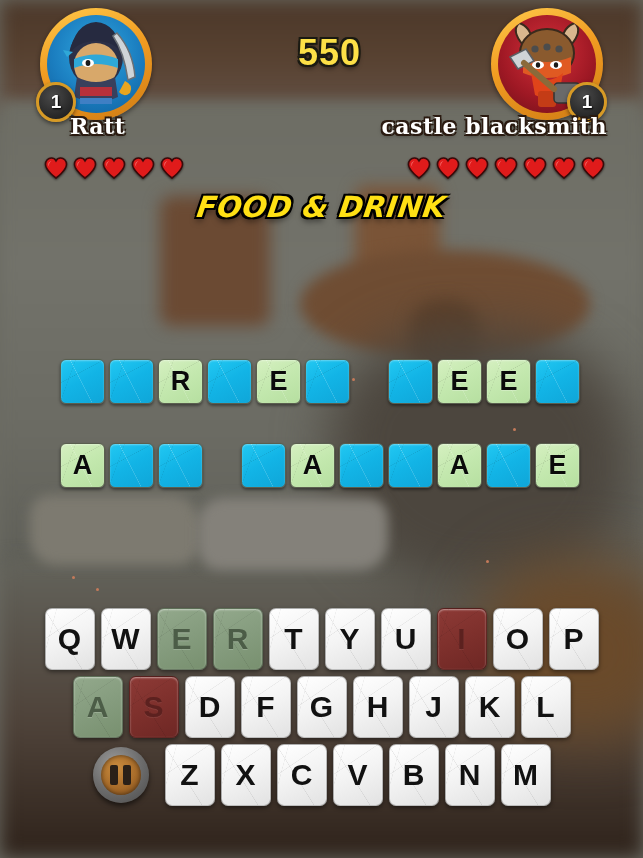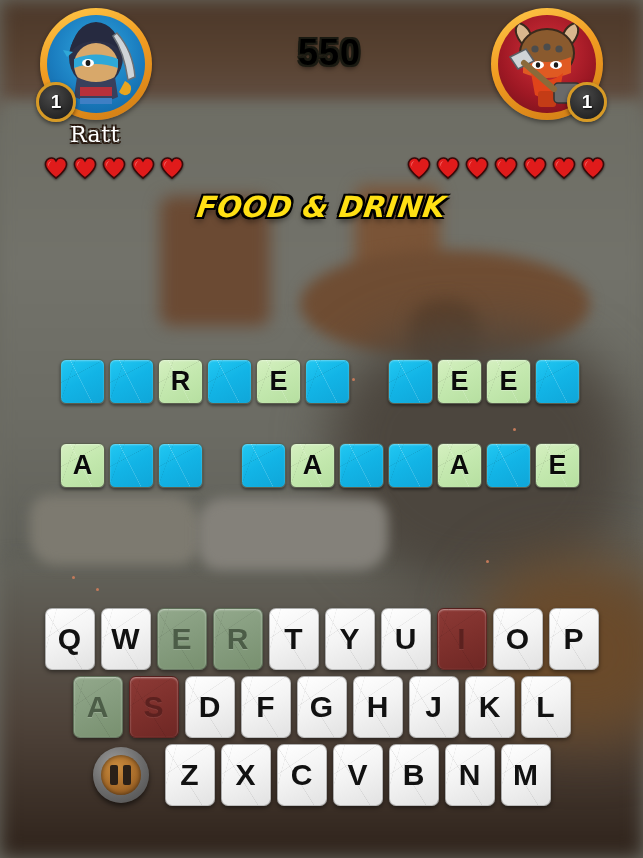--- a/index.html
+++ b/index.html
@@ -55,29 +55,29 @@
     display:flex; align-items:center; justify-content:center;
     color:#fff; font-size:19px; font-weight:bold;
     text-shadow:1px 1px 2px #000;
     box-shadow:0 2px 4px rgba(0,0,0,.5);
   }
   .lvl-badge.bl { left:-4px; }
   .lvl-badge.br { right:-4px; }
 
   .score {
     position:absolute; left:16px; right:0; top:32px; text-align:center;
-    font-size:36px; font-weight:bold; color:#000000;
+    font-size:36px; font-weight:bold; color:#fde047;
     letter-spacing:1px;
     text-shadow:-2px -2px 0 #1a1a12, 2px -2px 0 #1a1a12, -2px 2px 0 #1a1a12,
                  2px 2px 0 #1a1a12, 0 3px 5px rgba(0,0,0,.6);
   }
 
   .pname {
-    position:absolute; top:122px; font-size:22px; color:#ffffff;
-    font-family:"DejaVu Serif", serif; font-weight:normal; letter-spacing:0.5px;
+    position:absolute; top:113px; font-size:22px; color:#ffffff;
+    font-family:"DejaVu Serif", serif; font-weight:bold; letter-spacing:0.5px;
     text-shadow:-1.6px -1.6px 0 #2a1a10, 1.6px -1.6px 0 #2a1a10,
                 -1.6px 1.6px 0 #2a1a10, 1.6px 1.6px 0 #2a1a10, 0 2px 4px rgba(0,0,0,.6);
     white-space:nowrap;
   }
   .pname.left  { left:70px; }
   .pname.right { right:36px; }
 
   .hearts { position:absolute; top:157px; display:flex; gap:5px; }
   .hearts.left  { left:44px; }
   .hearts.right { right:38px; }
@@ -238,20 +238,21 @@
           <rect x="40" y="76" width="18" height="16" rx="3" fill="#c43c16"></rect>
           <rect x="56" y="68" width="26" height="20" rx="4" fill="#6a6a6a" stroke="#333" stroke-width="1.5"></rect>
           <path d="M12 42 l16 -8 l8 12 l-16 8z" fill="#cfd4d8" stroke="#5a5f64" stroke-width="1.5"></path>
           <path d="M26 48 l30 26" stroke="#8a6a3a" stroke-width="6" stroke-linecap="round"></path>
         </svg>
       </div>
       <div class="lvl-badge br">1</div>
     </div>
 
     <div class="pname left">Ratt</div>
+    <div class="pname right">castle blacksmith</div>
 
     <div class="hearts left" id="hearts-left">
         <div class="heart">
           <svg width="24" height="22" viewBox="0 0 24 22">
             <path d="M12 21 C12 21 1.5 13.6 1.5 7.3 C1.5 3.6 4.2 1 7.3 1 C9.5 1 11.2 2.2 12 3.8 C12.8 2.2 14.5 1 16.7 1 C19.8 1 22.5 3.6 22.5 7.3 C22.5 13.6 12 21 12 21 Z" fill="#e01b1b" stroke="#3a0a0a" stroke-width="1.6"></path>
             <path d="M7.5 4.2 C5.6 4.2 4.3 5.6 4.3 7.2 C4.3 8.2 4.8 9.2 5.4 10 C4.4 8 5.2 5.2 7.5 4.2 Z" fill="#ff8a8a" opacity="0.75"></path>
           </svg>
         </div>
         <div class="heart">
           <svg width="24" height="22" viewBox="0 0 24 22">

